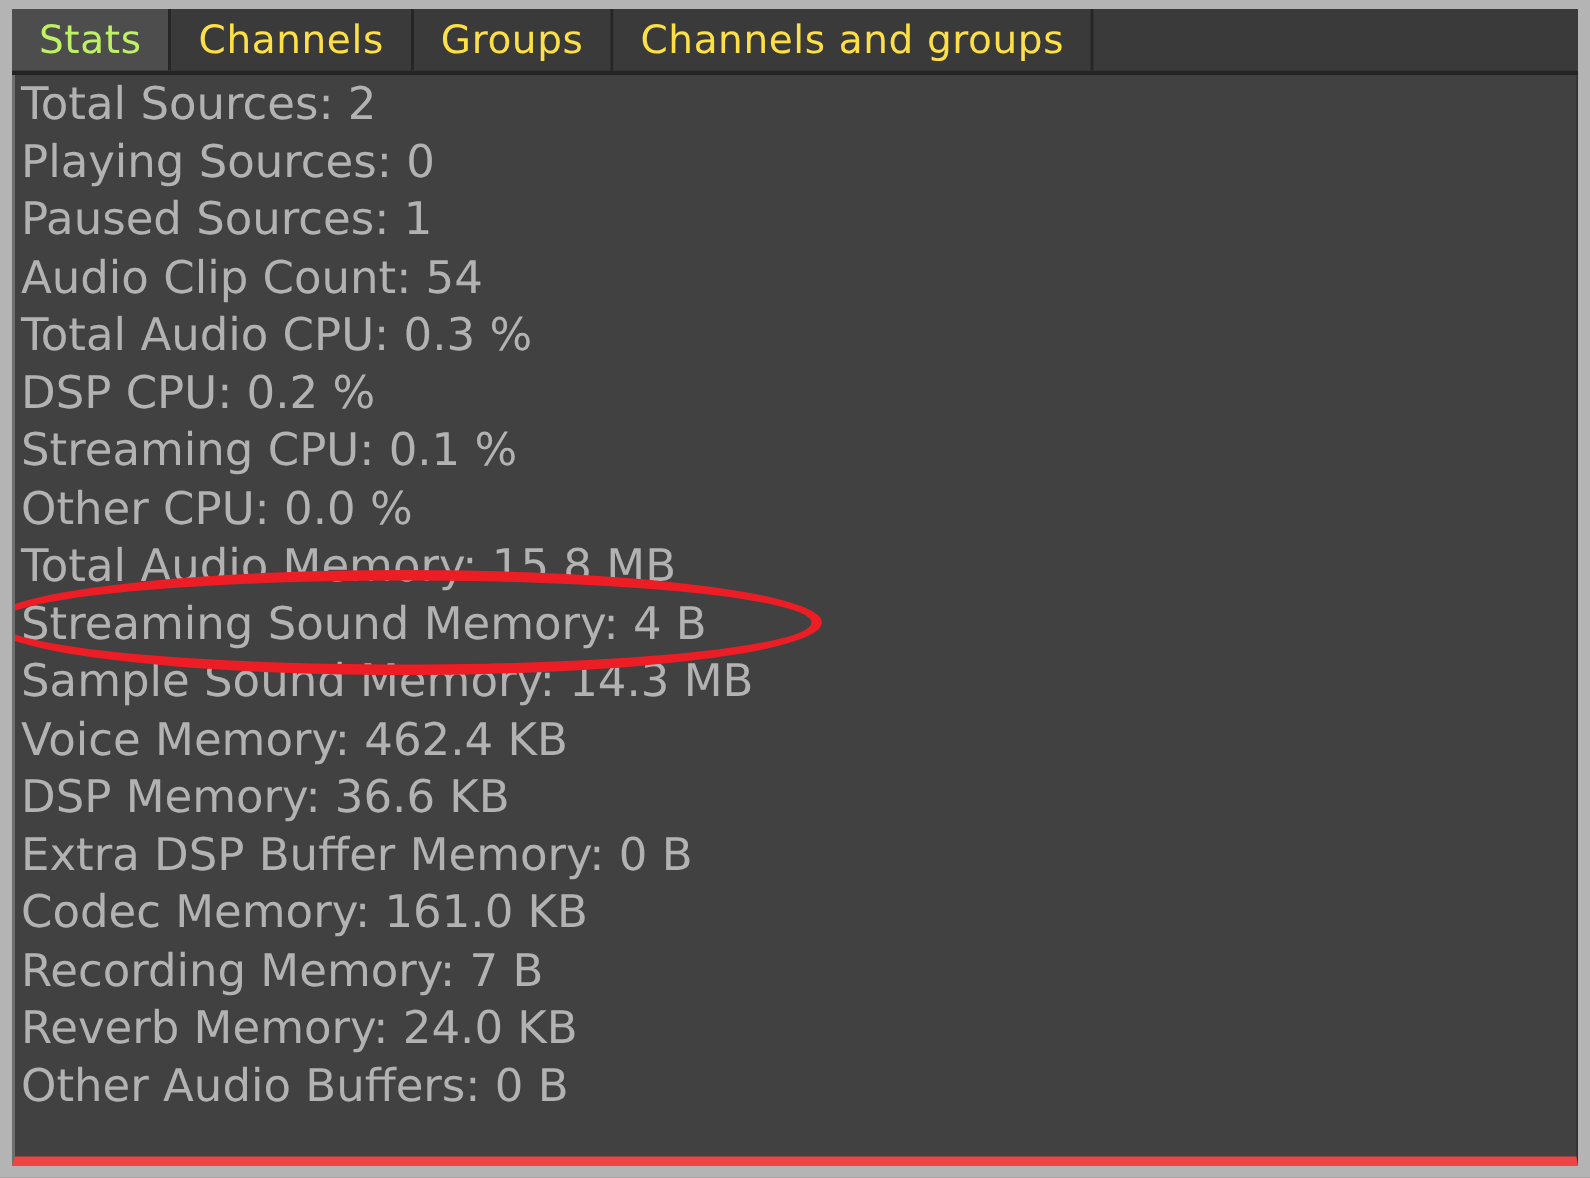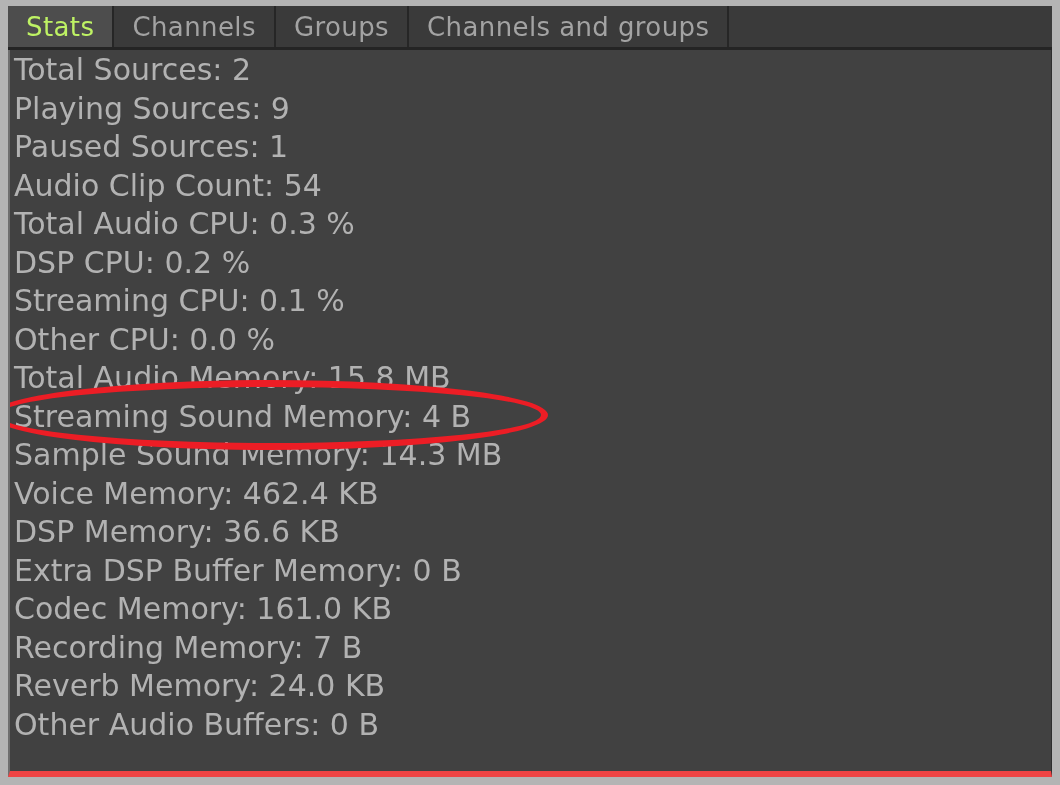--- a/index.html
+++ b/index.html
@@ -34,21 +34,21 @@
     display: flex;
     align-items: stretch;
     box-sizing: border-box;
   }
   .tab {
     position: relative;
     display: flex;
     align-items: center;
     justify-content: center;
     padding: 0 18px;
-    color: #a3a3a3;
+    color: #fde047;
     font-size: 26px;
     letter-spacing: 0.4px;
     background: #3a3a3a;
     border-right: 2px solid #262626;
     box-sizing: border-box;
     white-space: nowrap;
     -webkit-font-smoothing: none;
   }
   .tab.selected {
     background: #4d4d4d;
@@ -117,21 +117,21 @@
     </div>
     <div class="tab">
       <span>Channels and groups</span>
     </div>
     <div id="tab-filler"></div>
   </div>
 
   <div id="stats-panel">
     <ul id="stats-list">
       <li class="stat-line">Total Sources: 2</li>
-      <li class="stat-line">Playing Sources: 9</li>
+      <li class="stat-line">Playing Sources: 0</li>
       <li class="stat-line">Paused Sources: 1</li>
       <li class="stat-line">Audio Clip Count: 54</li>
       <li class="stat-line">Total Audio CPU: 0.3 %</li>
       <li class="stat-line">DSP CPU: 0.2 %</li>
       <li class="stat-line">Streaming CPU: 0.1 %</li>
       <li class="stat-line">Other CPU: 0.0 %</li>
       <li class="stat-line">Total Audio Memory: 15.8 MB</li>
       <li class="stat-line">Streaming Sound Memory: 4 B</li>
       <li class="stat-line">Sample Sound Memory: 14.3 MB</li>
       <li class="stat-line">Voice Memory: 462.4 KB</li>

